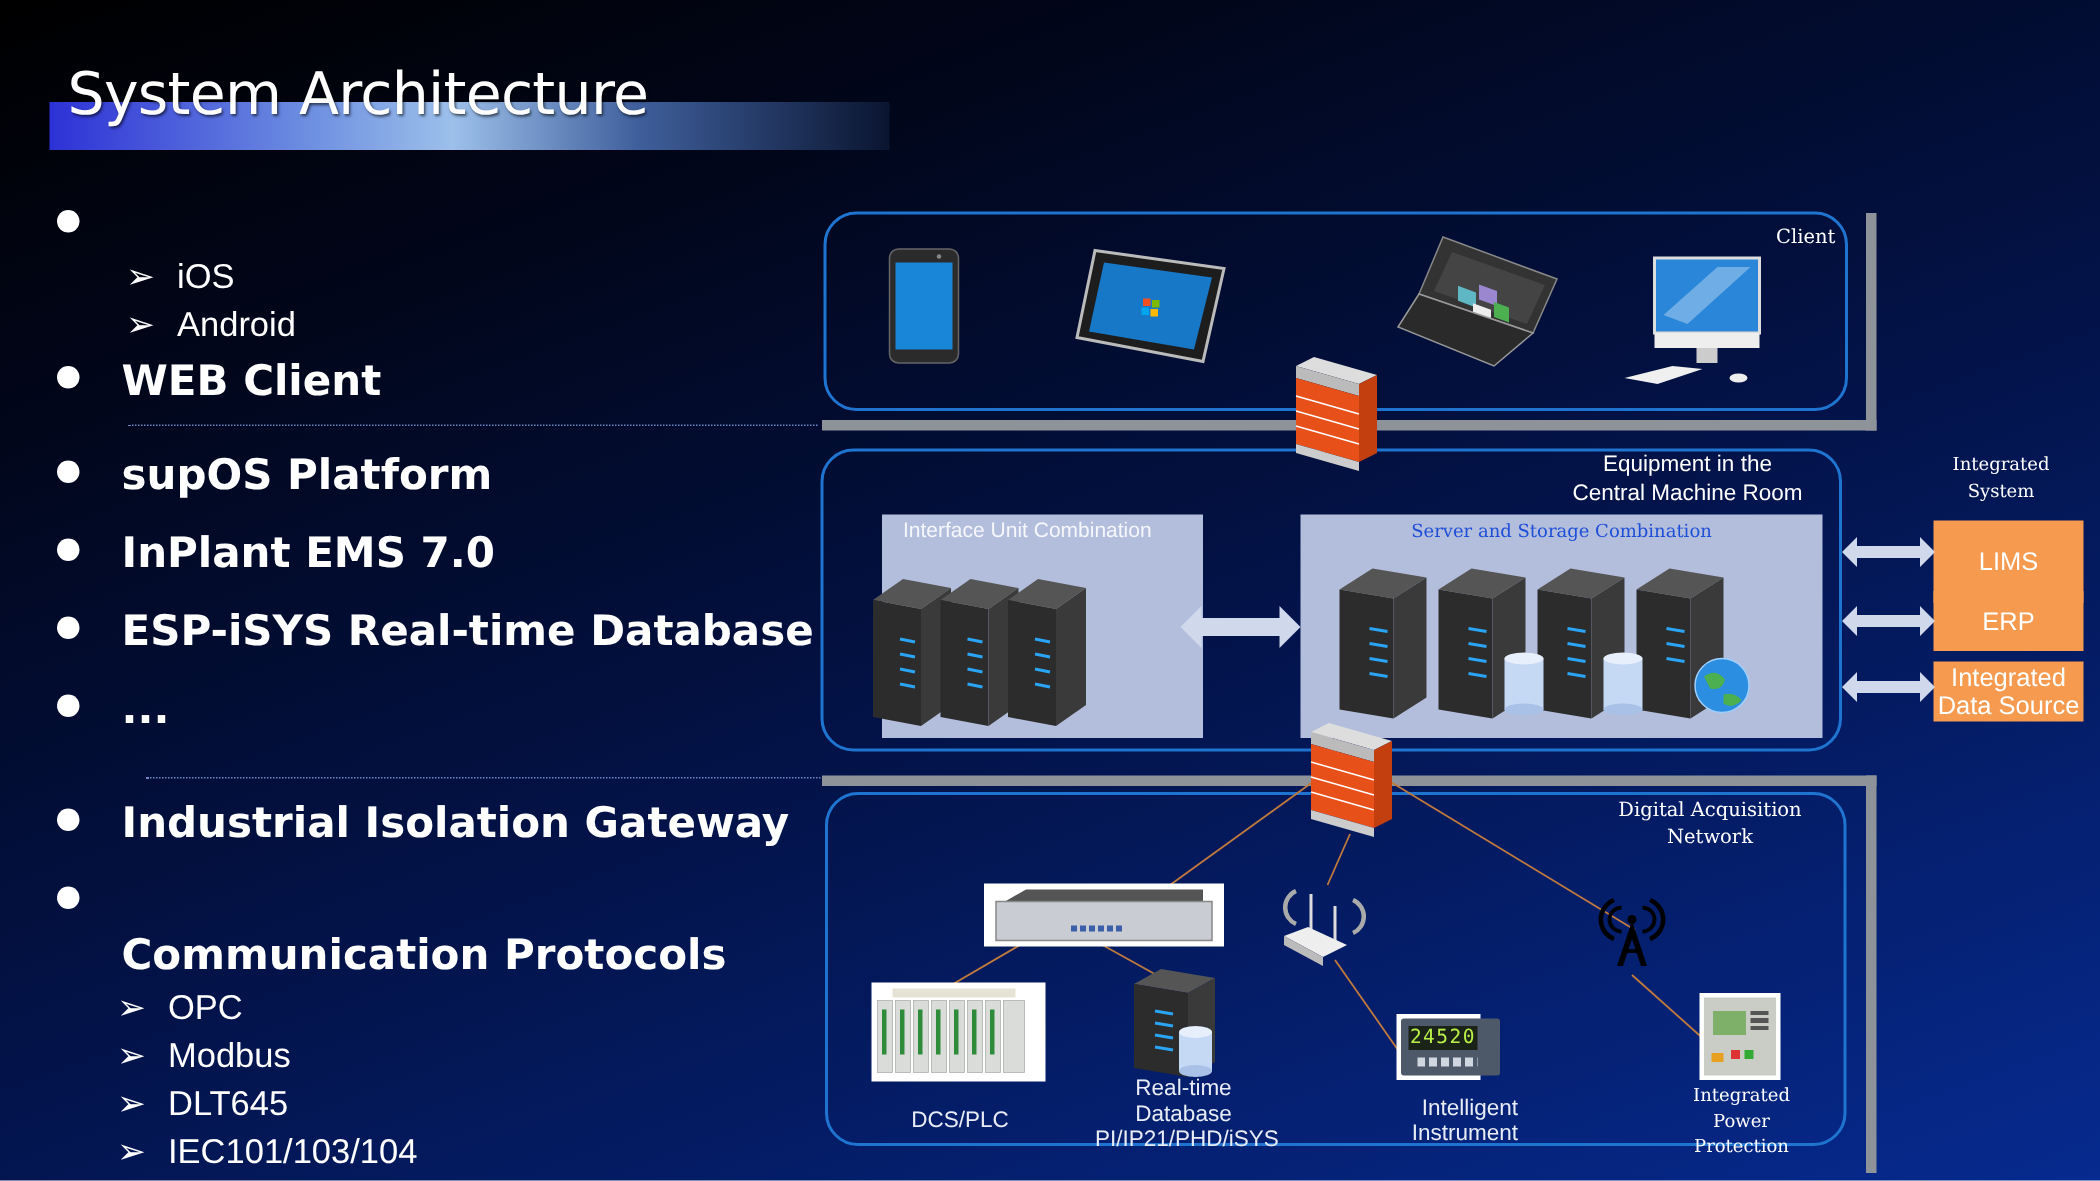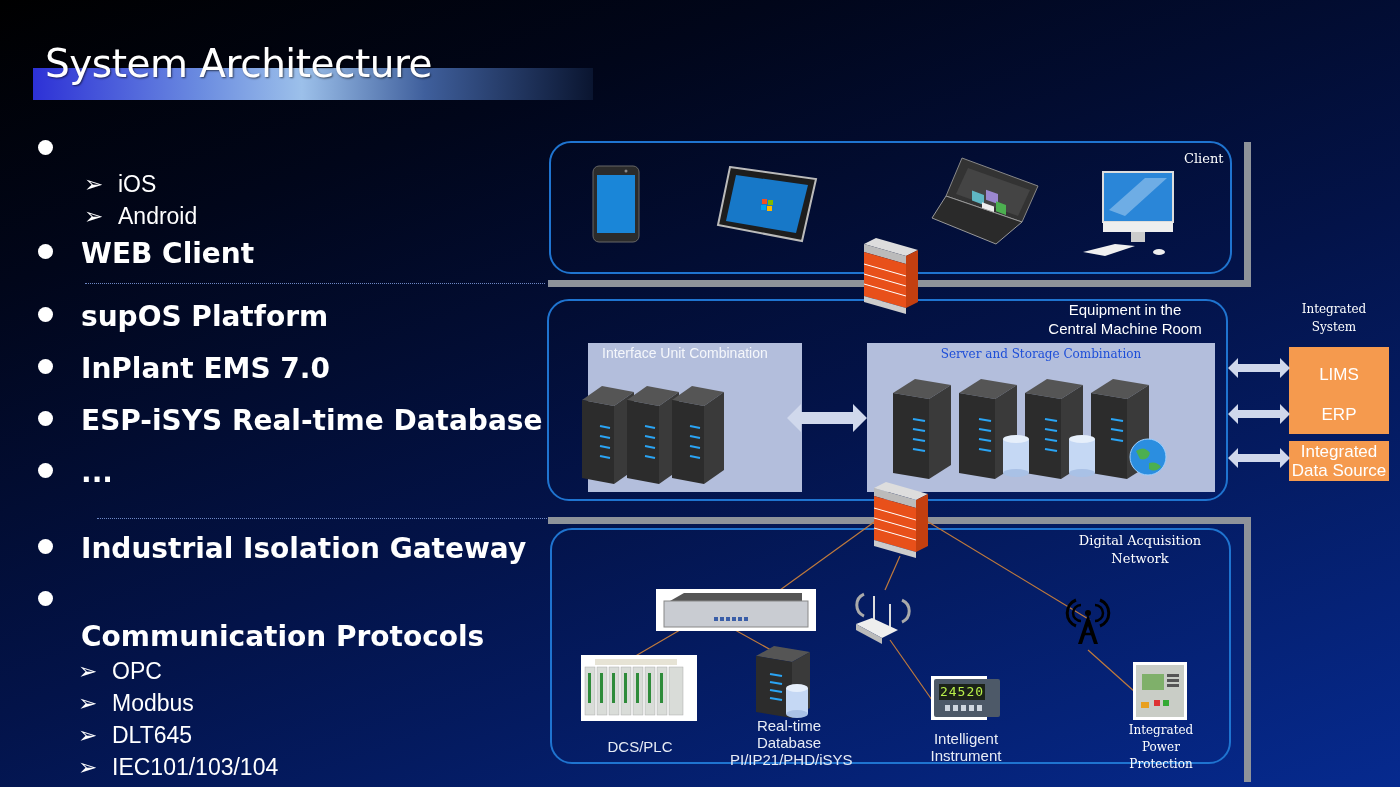--- a/index.html
+++ b/index.html
@@ -341,21 +341,21 @@
   <div>Real-time</div>
   <div>Database</div>
   <div>PI/IP21/PHD/iSYS</div>
 </div>
 
 <div class="abs" style="left:931px;top:676px;width:56px;height:44px;background:#fff;">
   <div style="position:absolute;left:3px;top:3px;width:66px;height:38px;background:#4d5968;border-radius:2px;"></div>
   <div style="position:absolute;left:8px;top:8px;width:46px;height:16px;background:#1b2218;color:#b8f04a;font-family:'DejaVu Sans Mono',monospace;font-size:13px;line-height:16px;text-align:center;letter-spacing:1px;">24520</div>
   <div style="position:absolute;left:14px;top:29px;width:40px;height:6px;background:repeating-linear-gradient(90deg,#cfd6df 0 5px,transparent 5px 8px);"></div>
 </div>
-<div class="abs dlabel" style="left:920px;top:730px;width:92px;">
+<div class="abs dlabel" style="left:920px;top:730px;width:92px;text-align:right;">
   <div>Intelligent</div>
   <div>Instrument</div>
 </div>
 
 <div class="abs" style="left:1133px;top:662px;width:54px;height:58px;background:#fff;">
   <div style="position:absolute;left:3px;top:3px;width:48px;height:52px;background:#c9cdc6;"></div>
   <div style="position:absolute;left:9px;top:12px;width:22px;height:16px;background:#7fb06a;"></div>
   <div style="position:absolute;left:34px;top:12px;width:12px;height:14px;background:repeating-linear-gradient(180deg,#555 0 3px,transparent 3px 5px);"></div>
   <div style="position:absolute;left:8px;top:40px;width:8px;height:6px;background:#e8a020;"></div>
   <div style="position:absolute;left:21px;top:38px;width:6px;height:6px;background:#d33;"></div>

